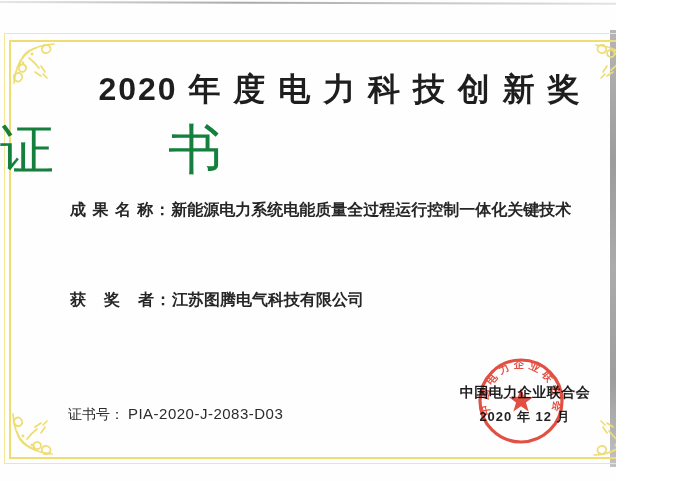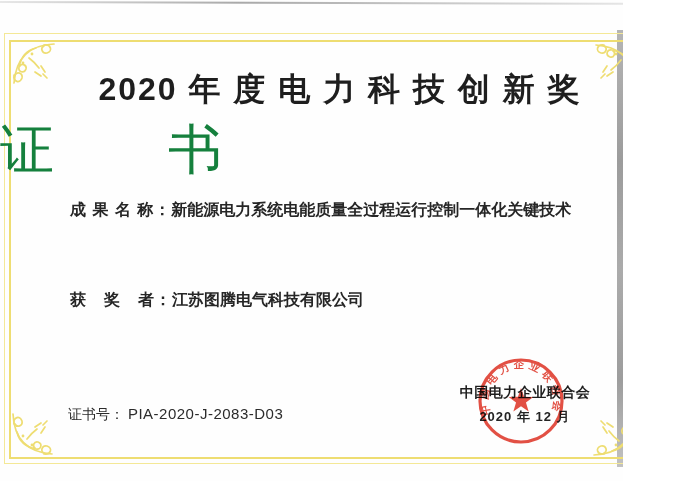--- a/index.html
+++ b/index.html
@@ -1,20 +1,19 @@
 <!DOCTYPE html>
 <html><head>
 <meta charset="utf-8">
 <style>
   html,body{margin:0;padding:0;background:#ffffff;}
   .stage{
     position:relative;width:616px;height:481px;background:#fefefe;
     overflow:hidden;font-family:"Liberation Sans","DejaVu Sans",sans-serif;
     color:#222;
-    padding-left:7px;
   }
   
   .scan-top{position:absolute;top:2px;left:0;width:680px;height:2px;
     background:linear-gradient(to right,#e3e3e3,#9a9a9a 35%,#b9b9b9 60%,#cfcfcf 80%,#eeeeee);
     opacity:.85;transform:rotate(.15deg);}
   .scan-right{position:absolute;top:30px;right:0;width:6px;height:437px;
     background:linear-gradient(to bottom,#b5b5b5,#9c9c9c 30%,#ababab 55%,#9d9d9d 80%,#c2c2c2);}
   
   .border-outer{position:absolute;left:4px;top:33px;width:640px;height:431px;
     border:1px solid #f4e896;box-sizing:border-box;}

